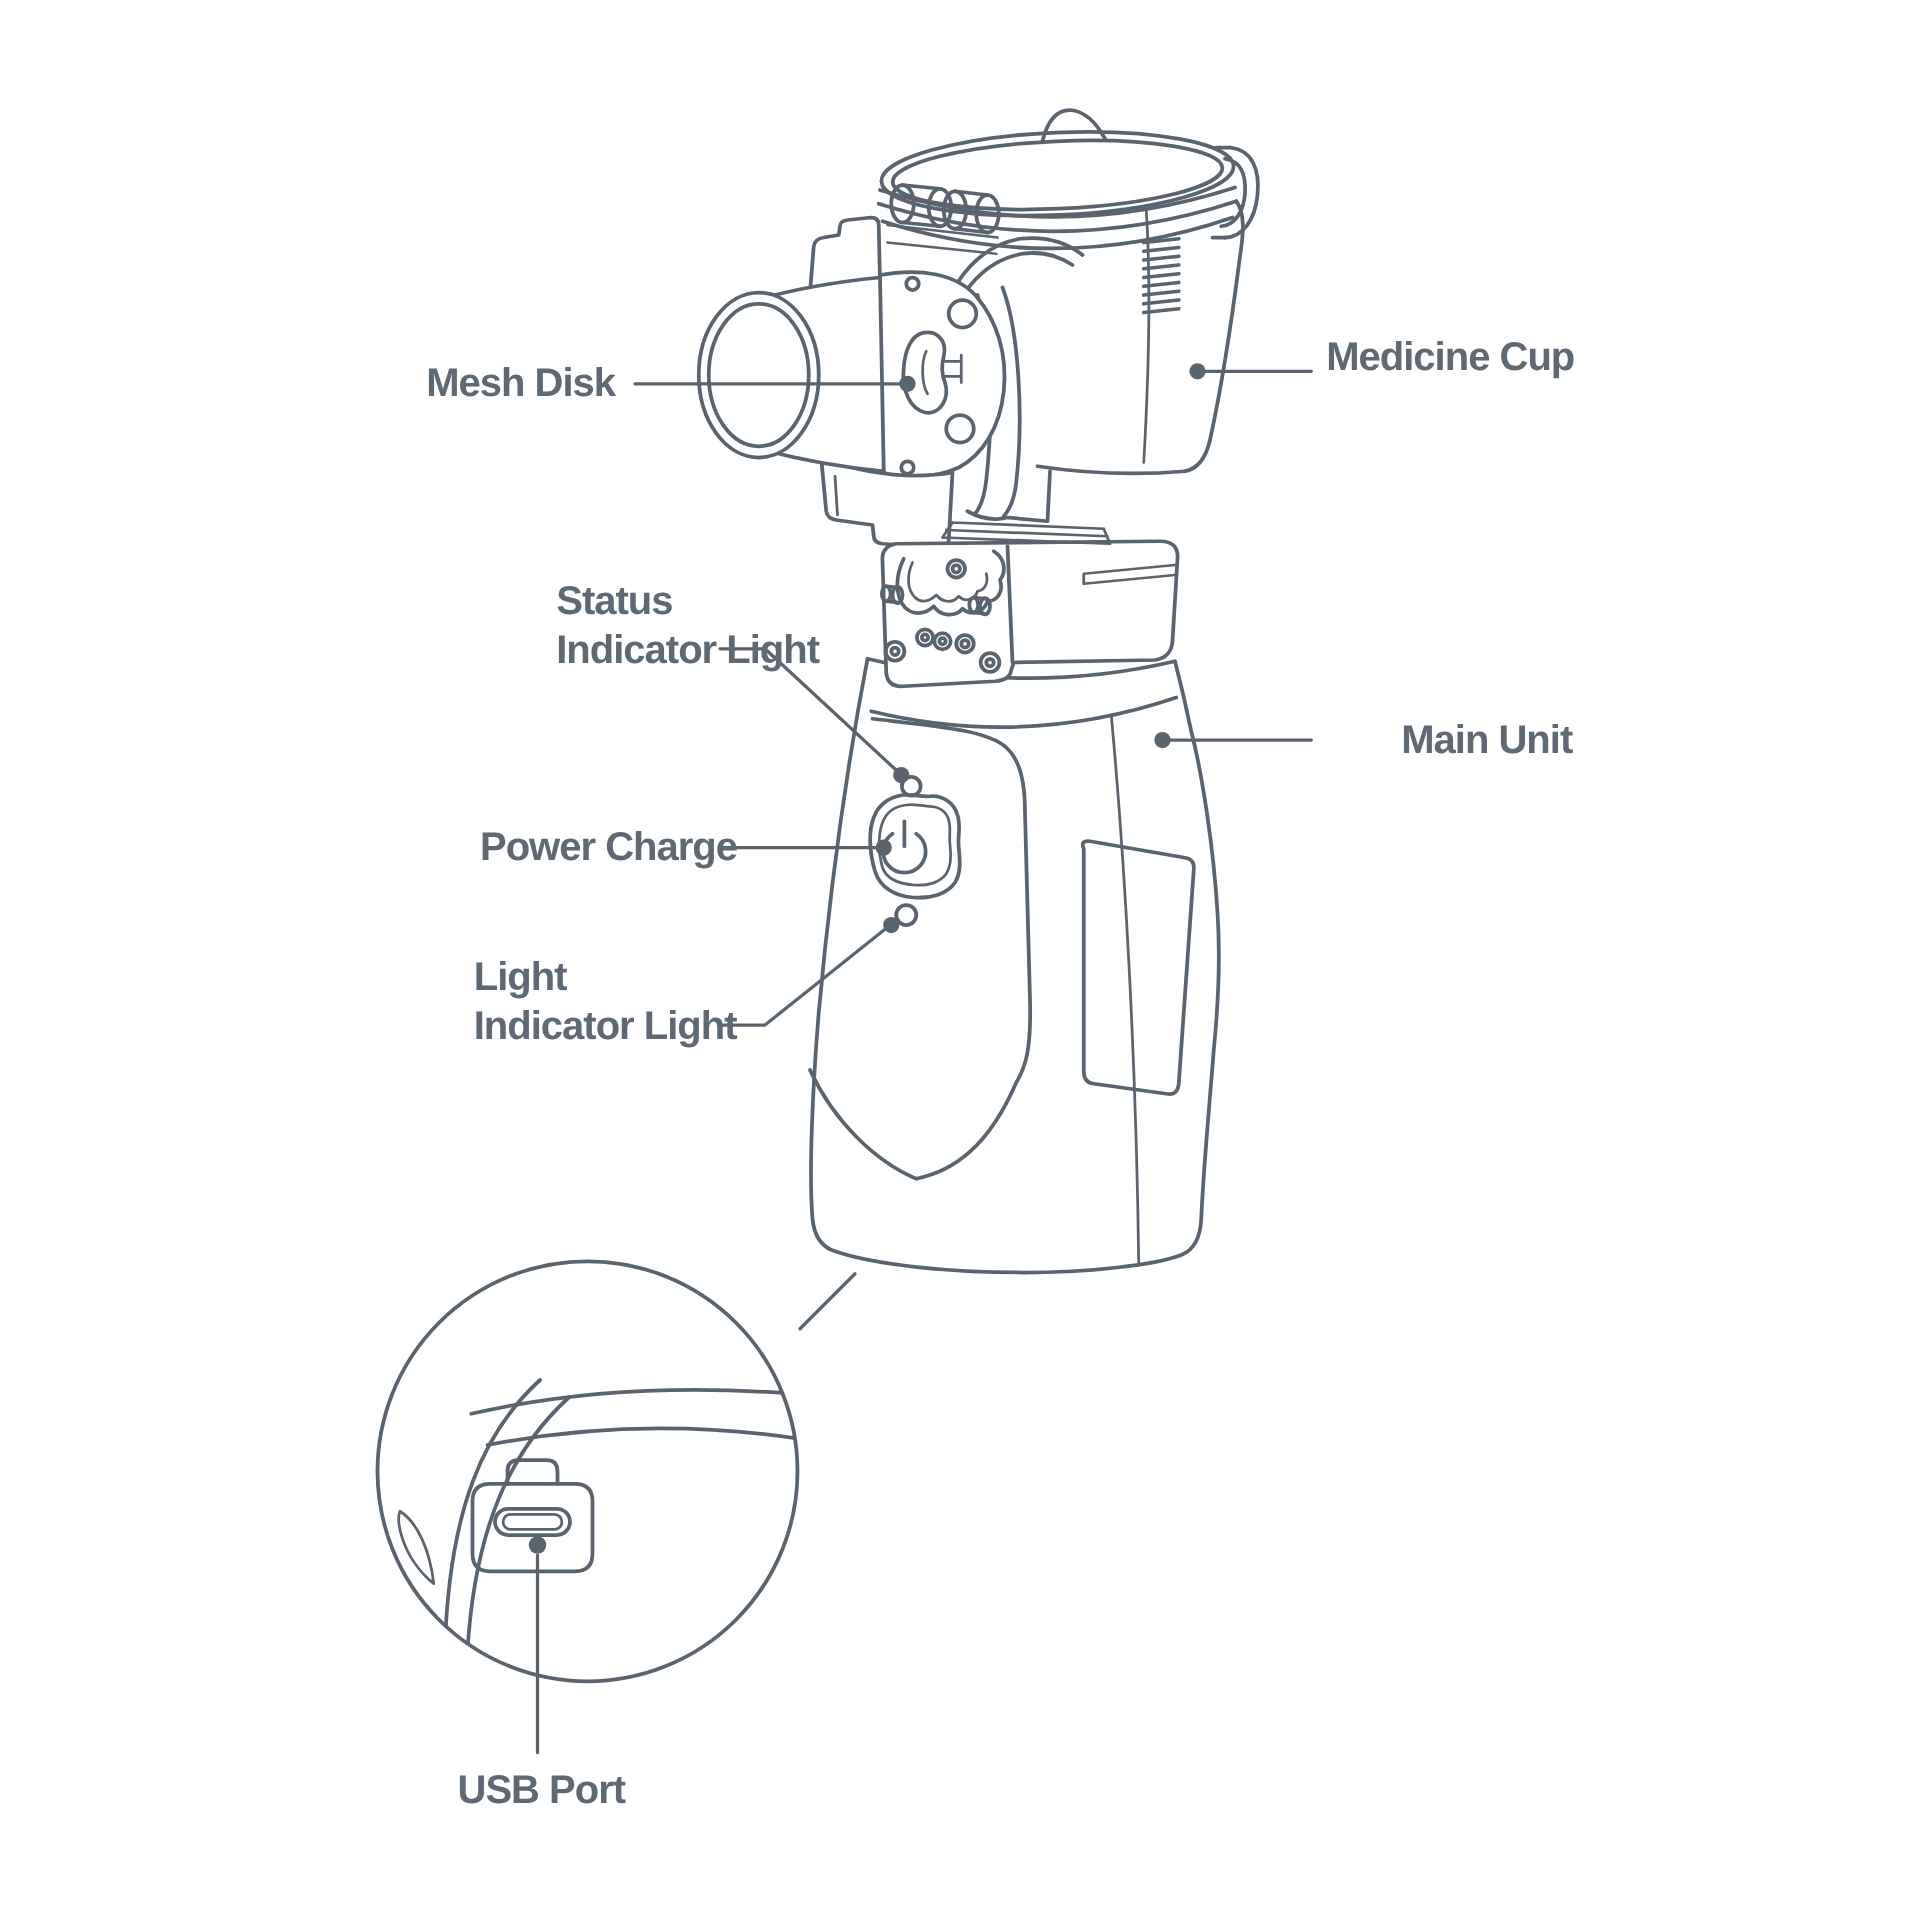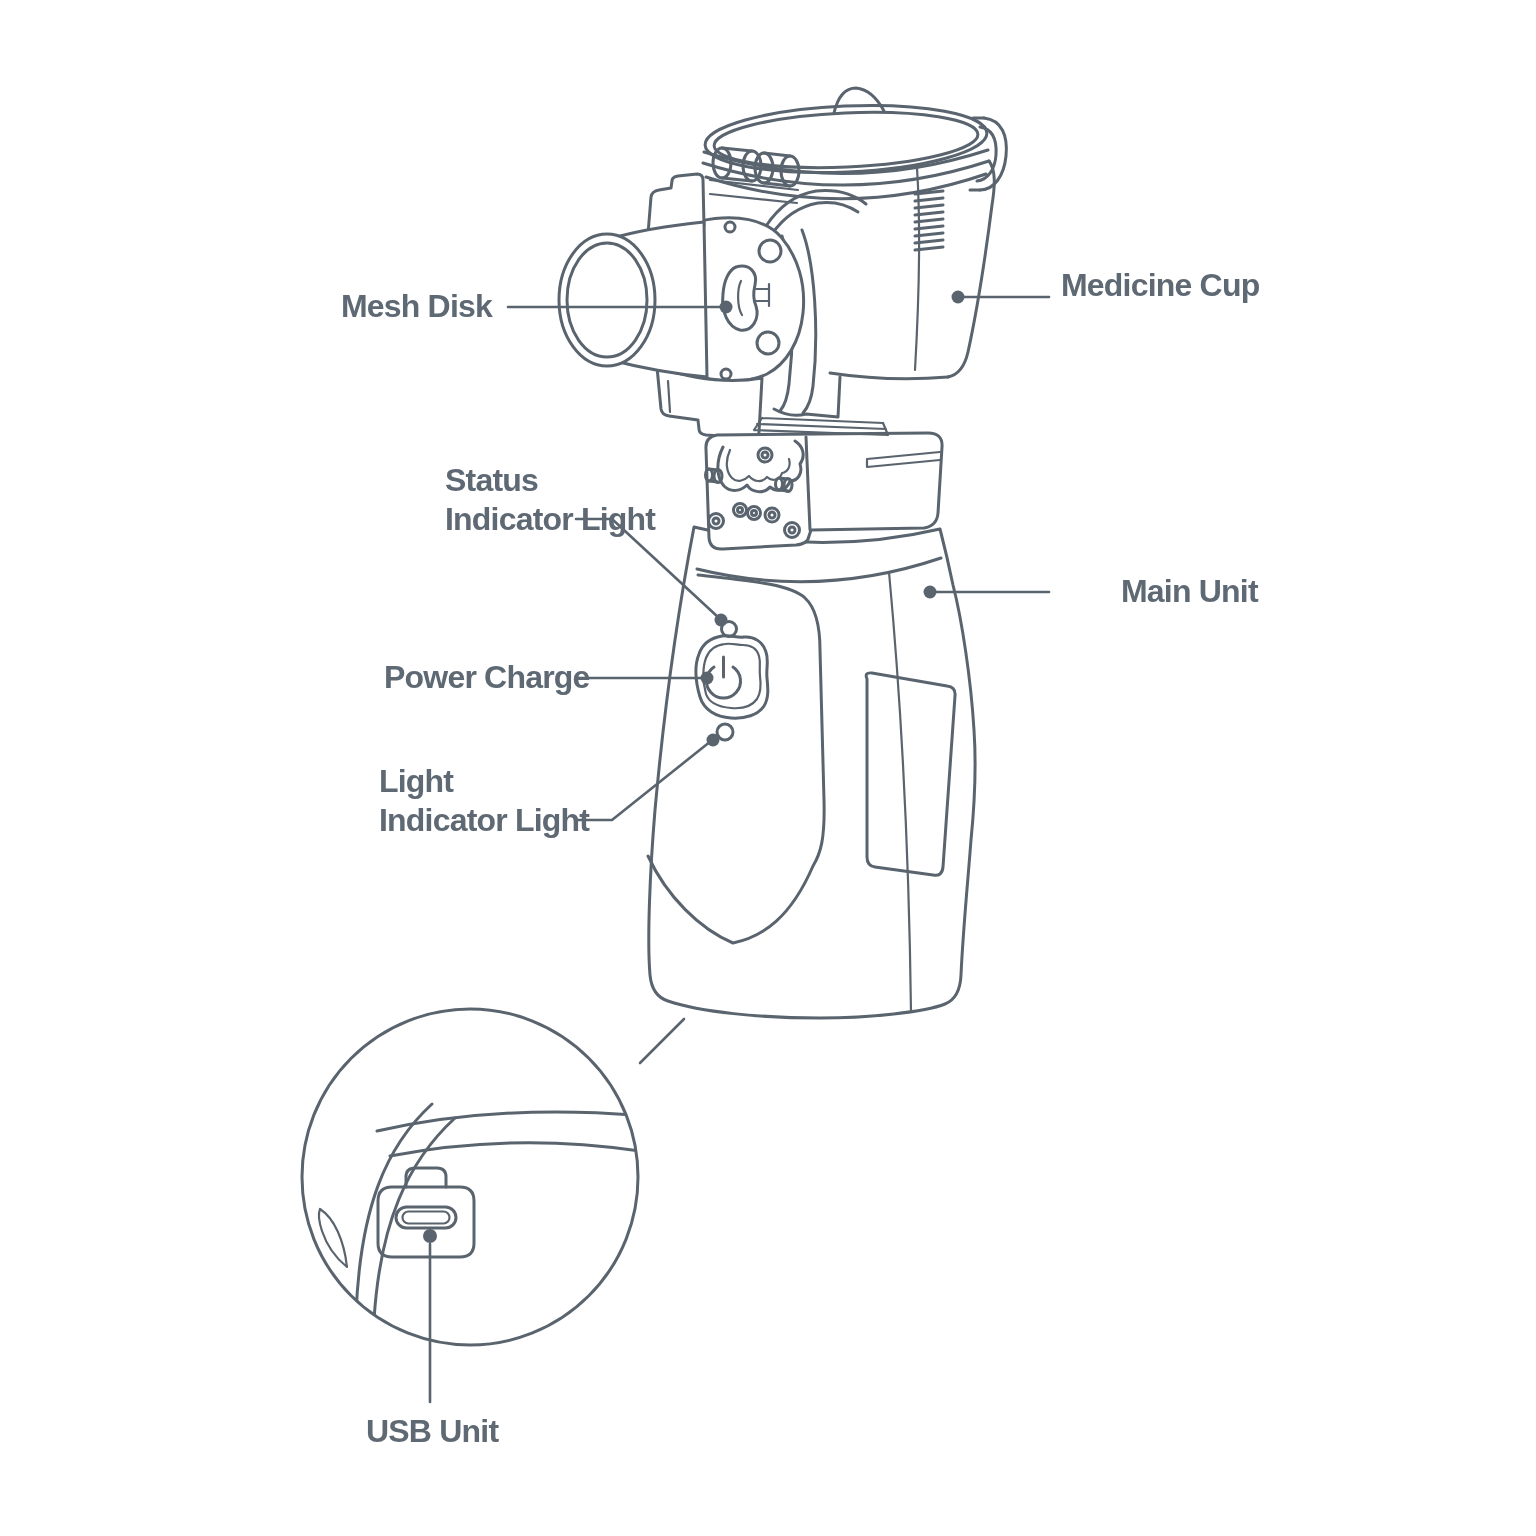--- a/index.html
+++ b/index.html
@@ -222,14 +222,14 @@
 
   <div class="label" style="left:384px; top:658px;">Power Charge</div>
 
   <div class="label" style="left:379px; top:762px;">
     <span>Light</span>
     <span>Indicator Light</span>
   </div>
 
   <div class="label" style="left:1121px; top:572px;">Main Unit</div>
 
-  <div class="label" style="left:366px; top:1412px;">USB Unit</div>
+  <div class="label" style="left:366px; top:1412px;">USB Port</div>
 </div>
 
 </body></html>

